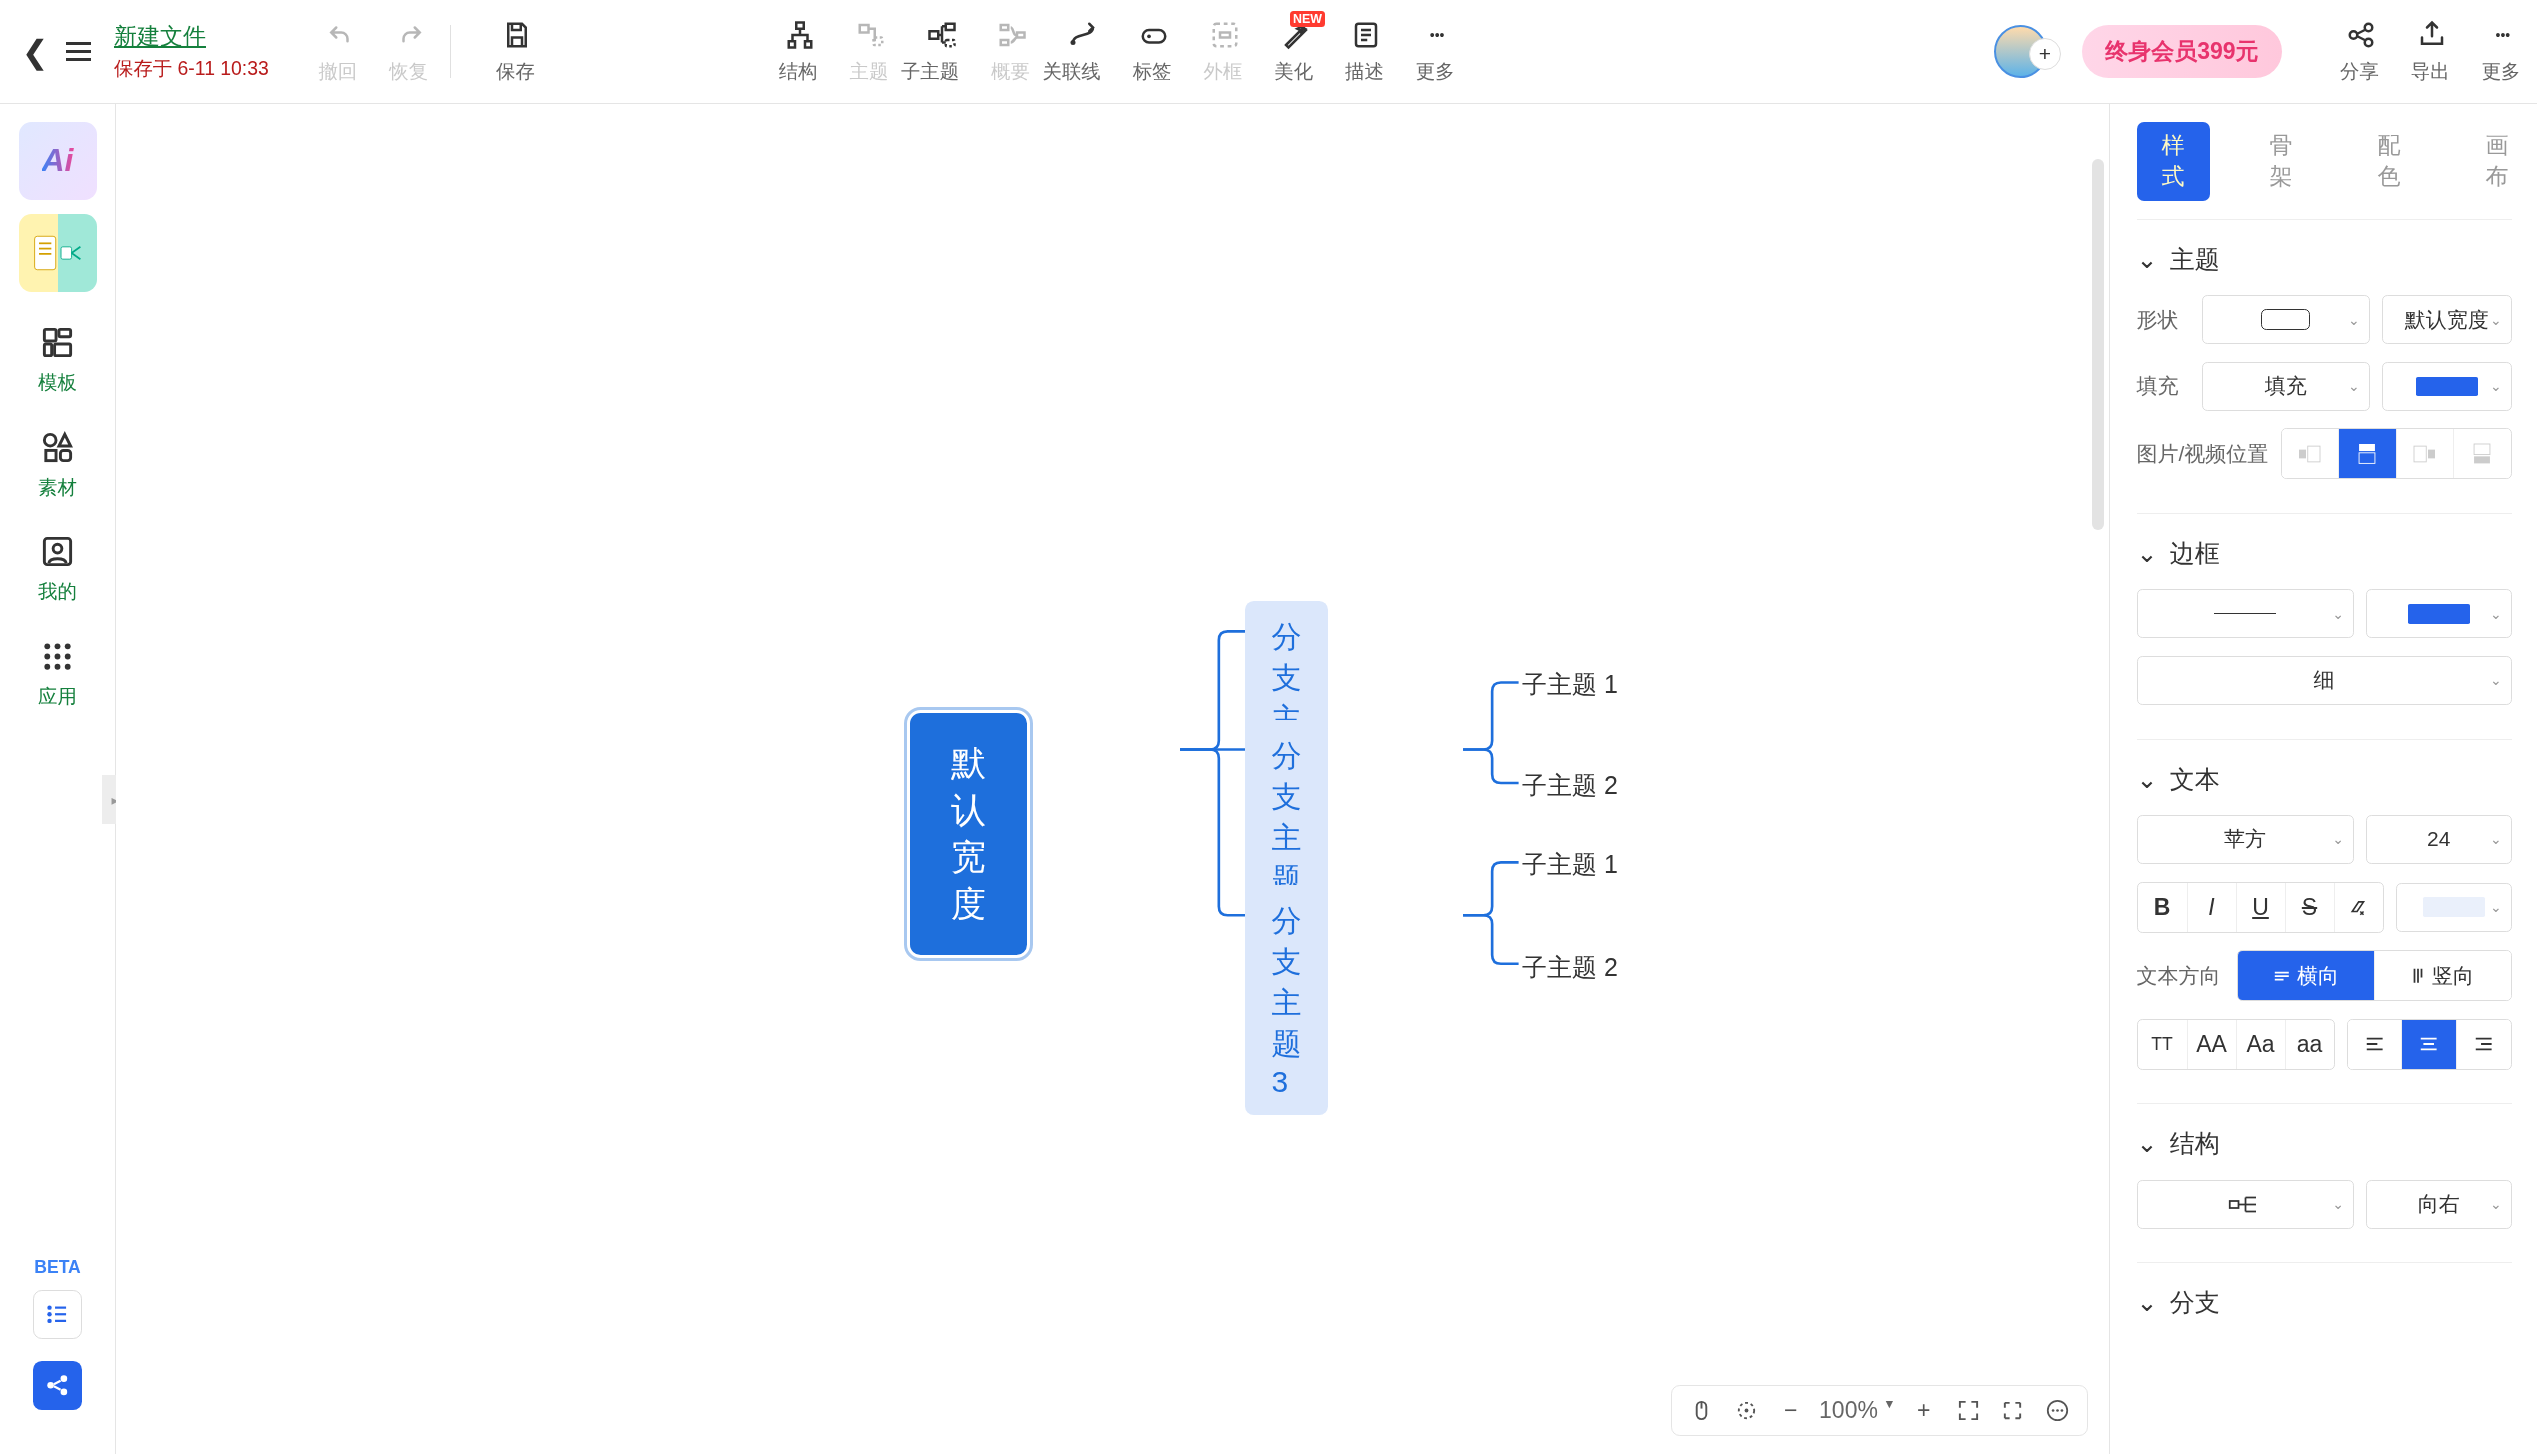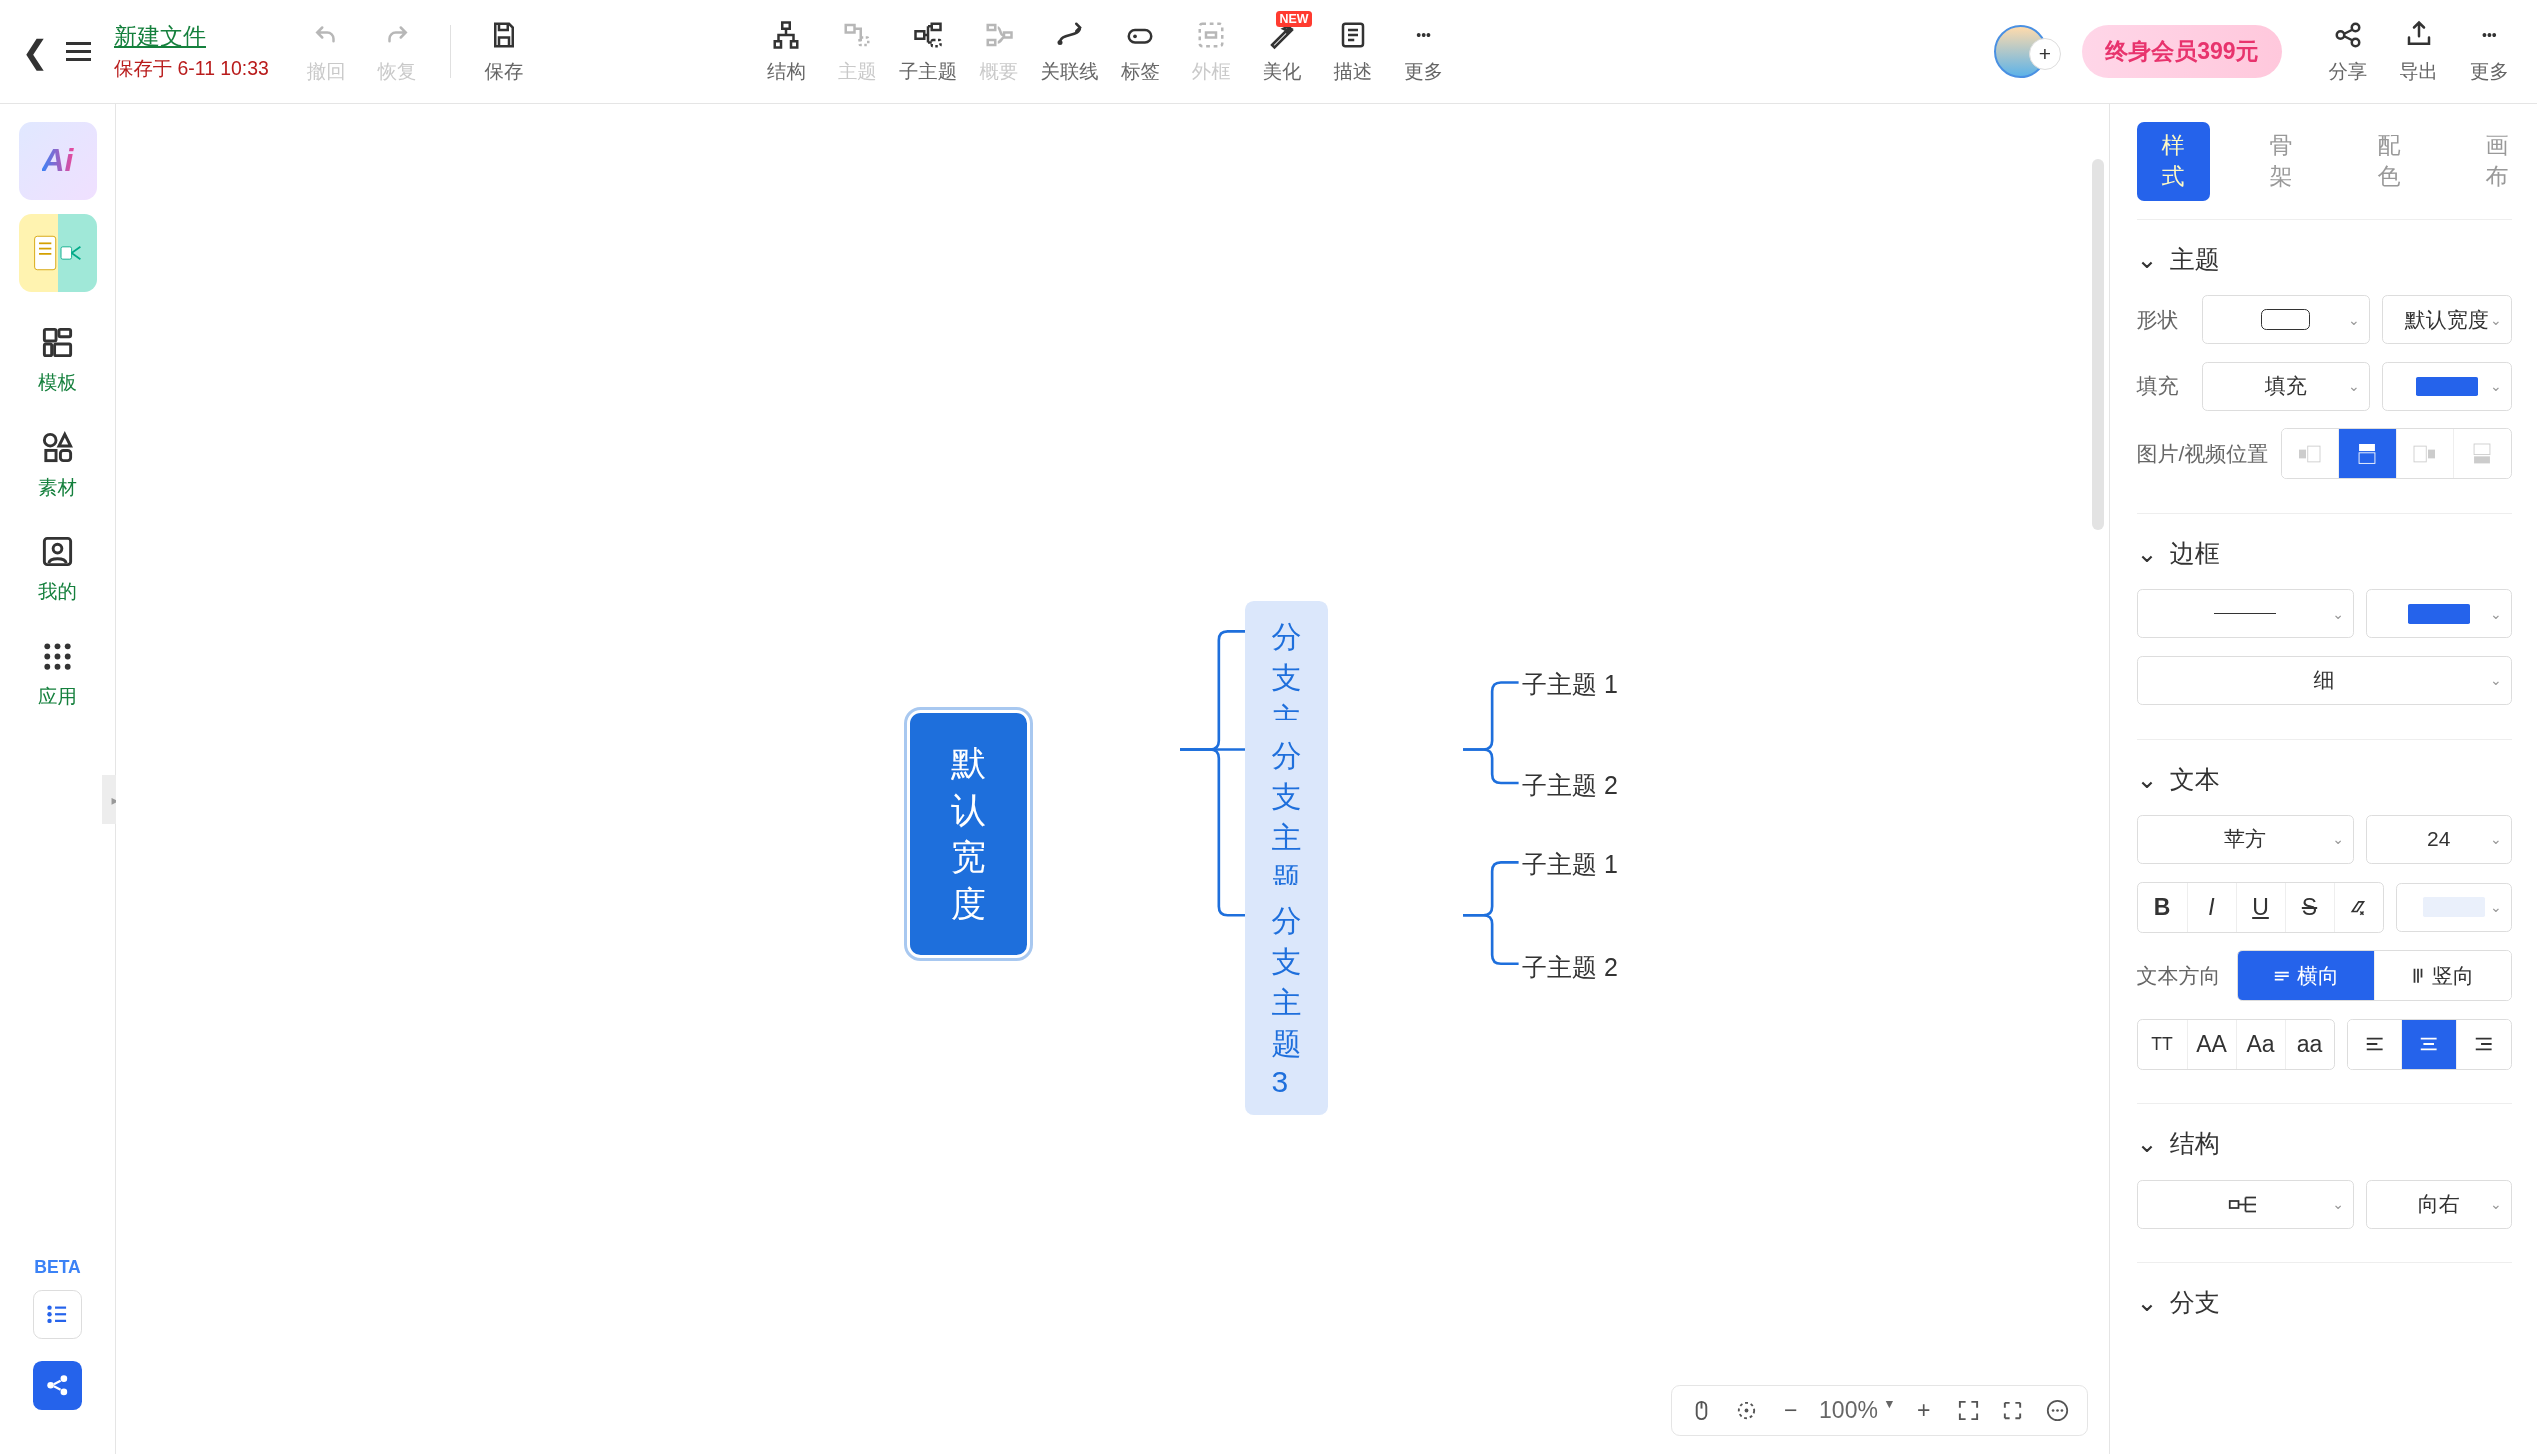--- a/index.html
+++ b/index.html
@@ -9,21 +9,21 @@
 .topbar{height:104px;border-bottom:0.9px solid #e5e5e5;display:flex;align-items:center;padding:0 17.6px;gap:8.8px}
 .back-btn{width:35px;height:35px;display:flex;align-items:center;justify-content:center;cursor:pointer;font-size:32px;color:#333;font-weight:300}
 .menu-btn{width:35px;height:35px;display:flex;align-items:center;justify-content:center;cursor:pointer}
 .menu-btn span{display:block;width:25px;height:2.6px;background:#333;position:relative}
 .menu-btn span:before,.menu-btn span:after{content:"";position:absolute;width:25px;height:2.6px;background:#333;left:0}
 .menu-btn span:before{top:-8px}.menu-btn span:after{top:8px}
 .file-info{margin-left:8.8px;margin-right:17.6px}
 .file-name{font-size:23px;color:#15803d;text-decoration:underline}
 .file-save{font-size:19.4px;color:#b91c1c;margin-top:3.5px}
 .tb-divider{width:0.9px;height:53px;background:#e0e0e0;margin:0 13.2px}
-.tb-btn{display:flex;flex-direction:column;align-items:center;gap:5.3px;min-width:62px;cursor:pointer}
+.tb-btn{display:flex;flex-direction:column;align-items:flex-end;gap:5.3px;min-width:62px;cursor:pointer}
 .tb-btn.disabled{opacity:.35}
 .tb-icon{width:35px;height:35px;display:flex;align-items:center;justify-content:center;color:#333;position:relative}
 .tb-label{font-size:19.4px;color:#666}
 .tb-spacer{flex:1}
 .avatar{width:53px;height:53px;border-radius:50%;background:linear-gradient(#ffdbac,#5eb3e8);position:relative;border:2.6px solid #4a90e2}
 .avatar-plus{width:32px;height:32px;border-radius:50%;background:#fff;border:0.9px solid #ddd;position:absolute;right:-16px;top:10.6px;display:flex;align-items:center;justify-content:center;font-size:21px;color:#333}
 .vip-badge{padding:10.6px 23px;border-radius:32px;background:linear-gradient(90deg,#ffd6e8,#ffc8dc);color:#e8336d;font-size:23px;font-weight:bold;margin:0 26.5px}
 .new-badge{position:absolute;top:-7px;right:-12.4px;background:#ff3b30;color:#fff;font-size:12.4px;padding:0.9px 3.5px;border-radius:3.5px;font-weight:bold}
 
 

